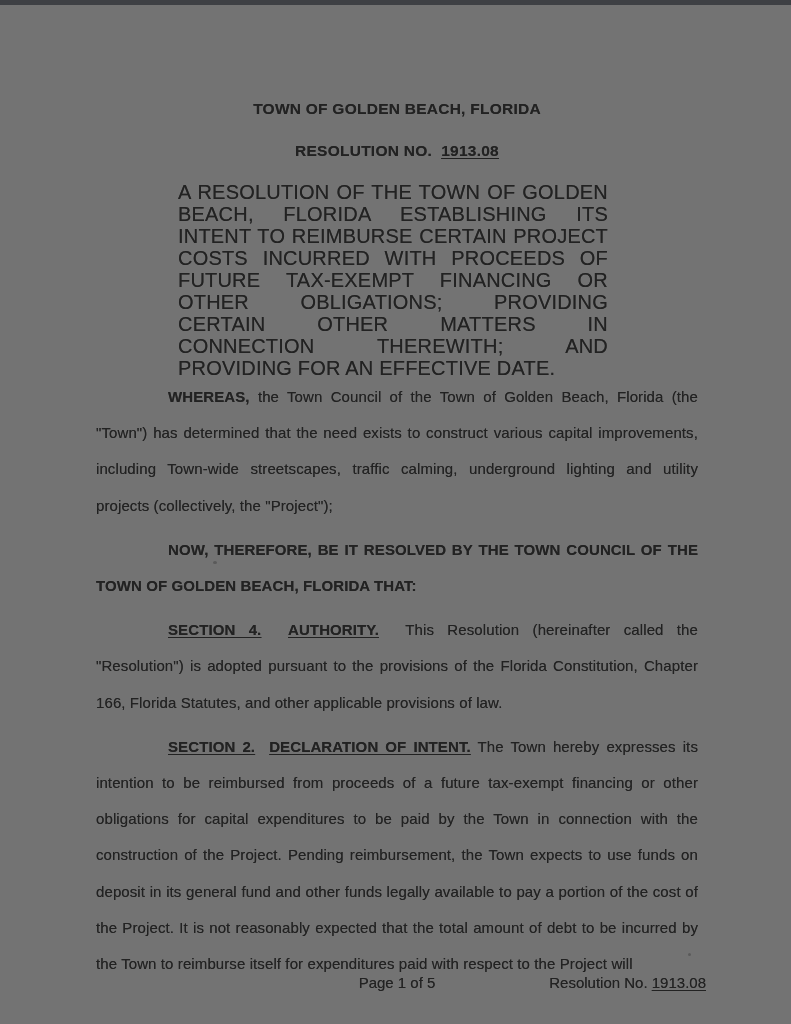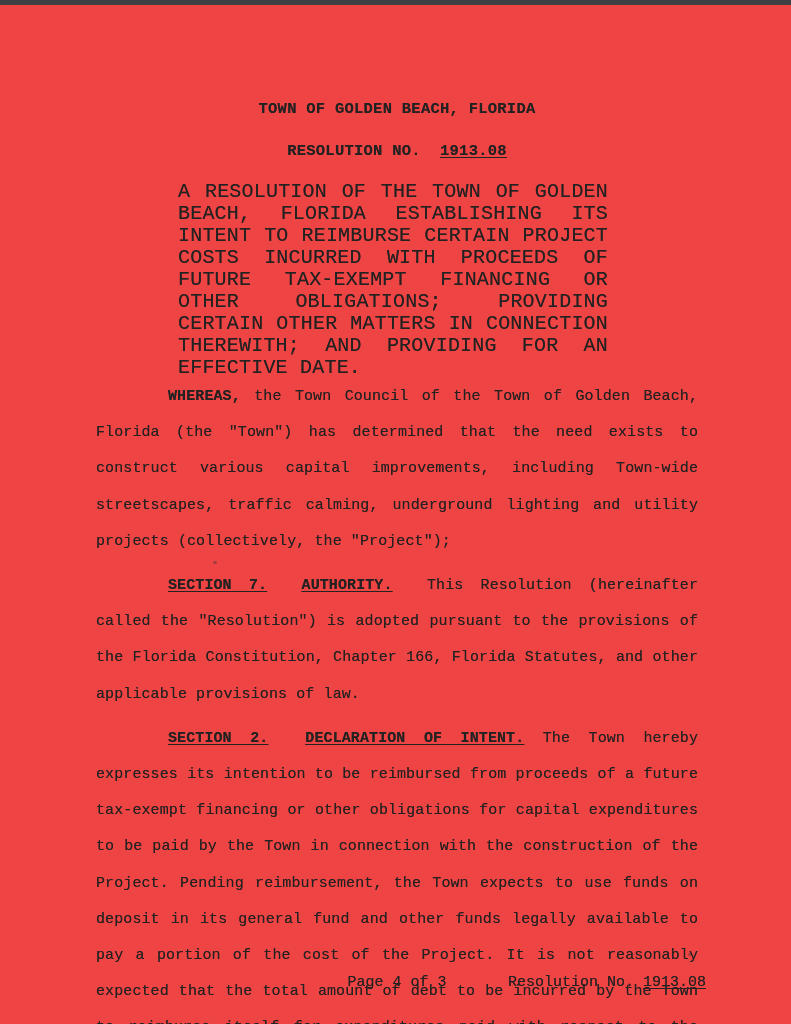--- a/index.html
+++ b/index.html
@@ -4,22 +4,22 @@
 <style>
   html, body {
     margin: 0;
     padding: 0;
     background: #ffffff;
   }
   .page {
     position: relative;
     width: 791px;
     height: 1024px;
-    background: #ef4444;
-    font-family: Liberation Mono, monospace;
+    background: #737373;
+    font-family: Liberation Sans, sans-serif;
     color: #222222;
     overflow: hidden;
     text-shadow: 0 0 0.5px rgba(20,20,20,0.55);
   }
   .scan-top-bar {
     position: absolute;
     top: 0; left: 0; right: 0;
     height: 5px;
     background: #3e4044;
   }
@@ -108,24 +108,25 @@
   <div class="content">
 
     <h1 class="doc-title">TOWN OF GOLDEN BEACH, FLORIDA</h1>
 
     <h2 class="res-heading"><span>RESOLUTION NO.</span>&nbsp; <span class="u">1913.08</span></h2>
 
     <p class="summary">A RESOLUTION OF THE TOWN OF GOLDEN BEACH, FLORIDA ESTABLISHING ITS INTENT TO REIMBURSE CERTAIN PROJECT COSTS INCURRED WITH PROCEEDS OF FUTURE TAX-EXEMPT FINANCING OR OTHER OBLIGATIONS; PROVIDING CERTAIN OTHER MATTERS IN CONNECTION THEREWITH; AND PROVIDING FOR AN EFFECTIVE DATE.</p>
 
     <p class="para" style="margin-top: 0;"><span class="bold">WHEREAS,</span> <span>the Town Council of the Town of Golden Beach, Florida (the "Town") has determined that the need exists to construct various capital improvements, including Town-wide streetscapes, traffic calming, underground lighting and utility projects (collectively, the "Project");</span></p>
 
+    <p class="para bold">NOW, THEREFORE, BE IT RESOLVED BY THE TOWN COUNCIL OF THE TOWN OF GOLDEN BEACH, FLORIDA THAT:</p>
 
-    <p class="para"><span class="sec-head">SECTION 7.</span>&nbsp; <span class="sec-head">AUTHORITY.</span>&nbsp; <span>This Resolution (hereinafter called the "Resolution") is adopted pursuant to the provisions of the Florida Constitution, Chapter 166, Florida Statutes, and other applicable provisions of law.</span></p>
+    <p class="para"><span class="sec-head">SECTION 4.</span>&nbsp; <span class="sec-head">AUTHORITY.</span>&nbsp; <span>This Resolution (hereinafter called the "Resolution") is adopted pursuant to the provisions of the Florida Constitution, Chapter 166, Florida Statutes, and other applicable provisions of law.</span></p>
 
     <p class="para"><span class="sec-head">SECTION 2.</span>&nbsp; <span class="sec-head">DECLARATION OF INTENT.</span> <span>The Town hereby expresses its intention to be reimbursed from proceeds of a future tax-exempt financing or other obligations for capital expenditures to be paid by the Town in connection with the construction of the Project. Pending reimbursement, the Town expects to use funds on deposit in its general fund and other funds legally available to pay a portion of the cost of the Project. It is not reasonably expected that the total amount of debt to be incurred by the Town to reimburse itself for expenditures paid with respect to the Project will</span></p>
 
   </div>
 
   <div class="footer">
-    <span class="page-num">Page 4 of 3</span>
+    <span class="page-num">Page 1 of 5</span>
     <span class="res-no"><span>Resolution No.</span> <span class="u">1913.08</span></span>
   </div>
 </div>
 
 </body></html>

